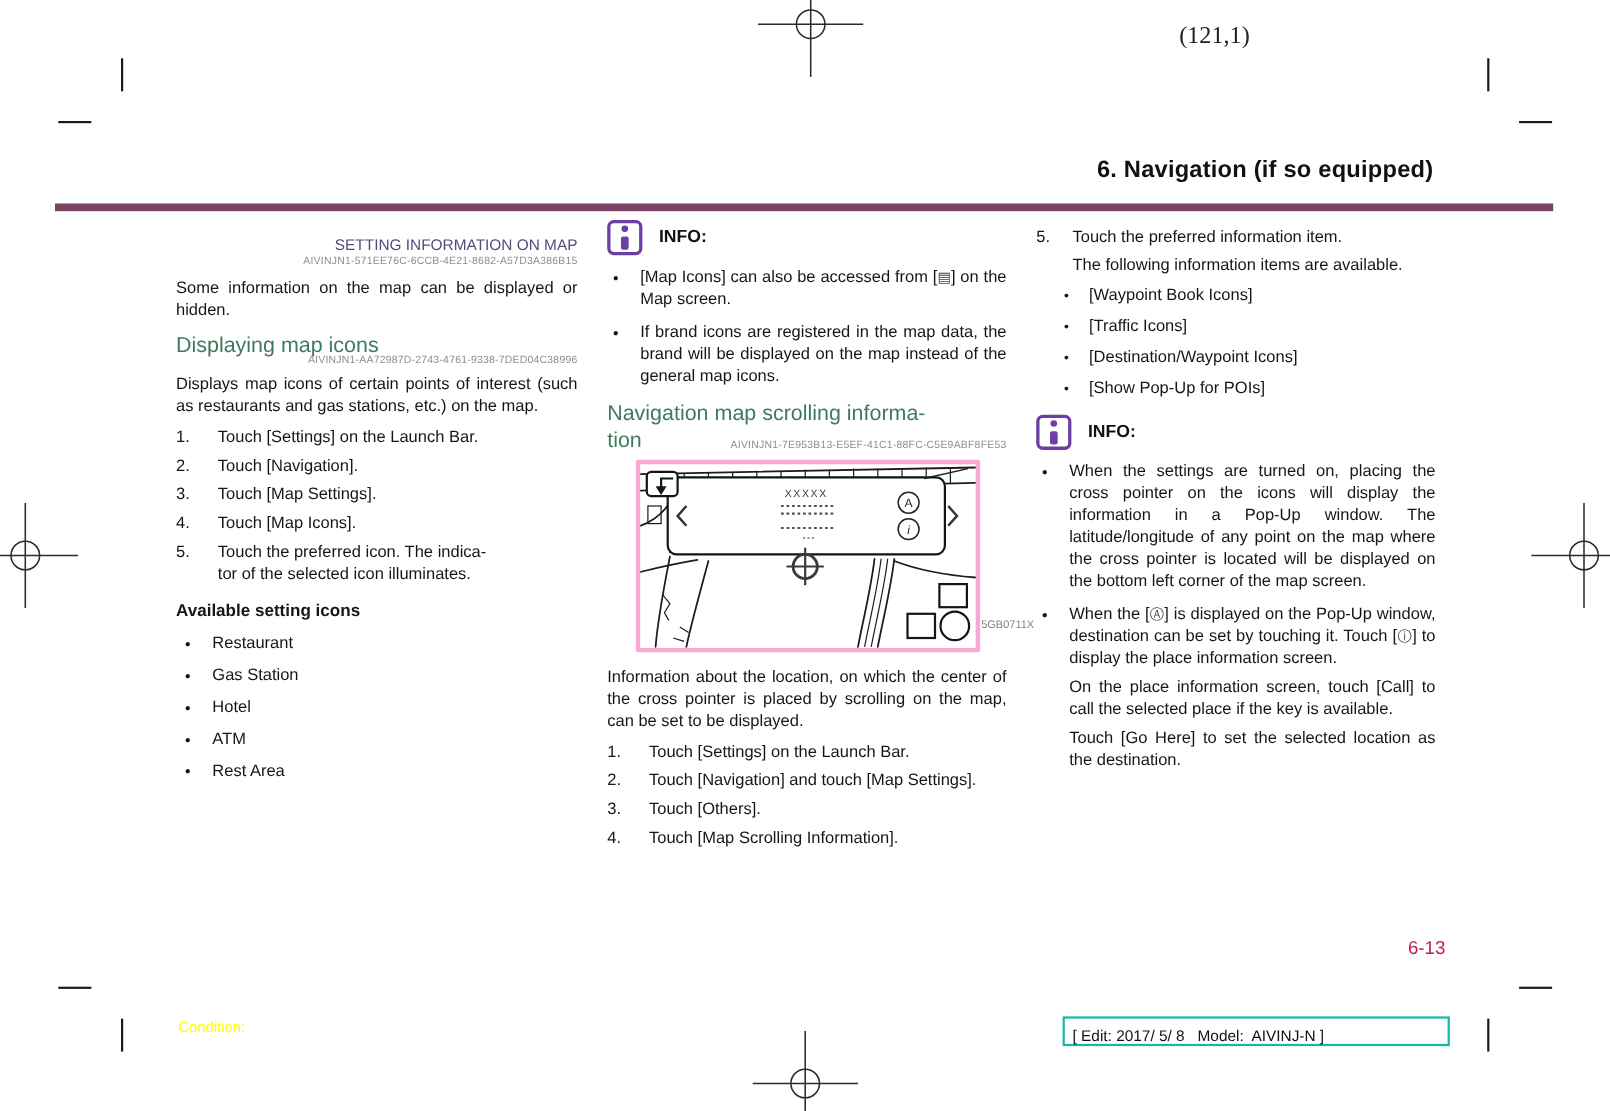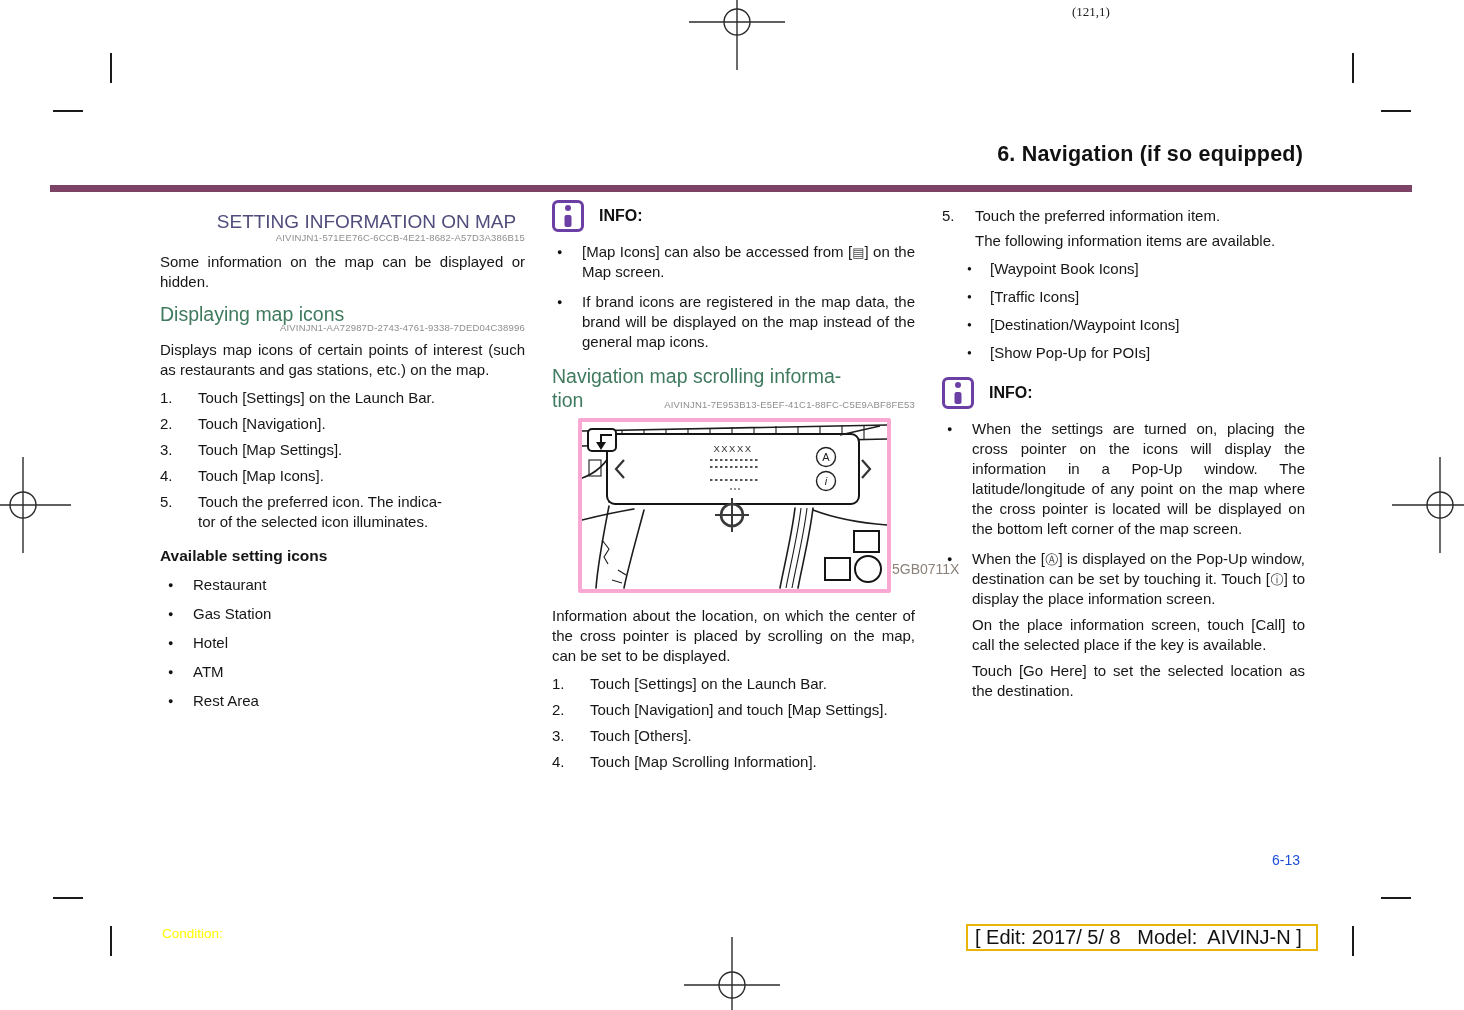--- a/index.html
+++ b/index.html
@@ -8,30 +8,30 @@
     overflow:hidden;
     font-family:"Liberation Sans","DejaVu Sans",sans-serif;
     color:#161616;
     -webkit-font-smoothing:antialiased;
   }
   
   .crop{position:absolute;background:#1a1a1a;}
   .regmark{position:absolute;}
   .regmark line{stroke:#2b2b2b;stroke-width:1.4;}
   .regmark circle{stroke:#2b2b2b;stroke-width:1.4;fill:none;}
-  .coord-label{position:absolute;left:1072px;top:4px;font-family:"Liberation Serif","DejaVu Serif",serif;font-size:13px;color:#222;}
+  .coord-label{position:absolute;left:1072px;top:19px;font-family:"Liberation Serif","DejaVu Serif",serif;font-size:22px;color:#222;}
   
   .page-header-title{position:absolute;top:142px;right:161px;font-size:21.5px;font-weight:bold;letter-spacing:.2px;color:#111;}
   .header-rule{position:absolute;left:50px;top:185px;width:1362px;height:7px;background:#7c4367;}
   
   .col{position:absolute;width:365px;font-size:15px;line-height:20px;text-align:justify;}
   .col-left{left:160px;top:210px;}
   .col-mid{left:552px;top:200px;width:363px;}
   .col-right{left:942px;top:206px;width:363px;}
-  .h1{font-size:19px;line-height:24px;color:#504d7c;text-align:center;margin-left:48px;}
+  .h1{font-size:14px;line-height:24px;color:#504d7c;text-align:right;margin-left:48px;}
   .h2{font-size:19.5px;line-height:24px;color:#3f7a5e;text-align:left;white-space:pre-line;}
   .code{font-size:9.5px;line-height:11px;color:#8e8e8e;text-align:right;letter-spacing:.2px;}
   .para{margin-top:9px;}
   .prewrap{white-space:pre-line;}
   .step{display:flex;margin-top:6px;}
   .step .sn{flex:0 0 38px;text-align:left;}
   .step .st{flex:1;text-align:justify;}
   .col-right .step .sn{flex:0 0 33px;}
   .subhead{font-weight:bold;font-size:15.5px;margin-top:14px;text-align:left;}
   
@@ -46,27 +46,27 @@
   
   .info-header{display:flex;align-items:center;gap:15px;text-align:left;}
   .info-label{font-weight:bold;font-size:16px;color:#111;}
   .info-icon{width:26px;height:26px;border:3px solid #6b3fa3;border-radius:6px;position:relative;display:inline-block;background:#fff;flex:none;}
   .info-icon::before{content:"";position:absolute;top:2px;left:50%;transform:translateX(-50%);width:6px;height:6px;border-radius:50%;background:#6b3fa3;}
   .info-icon::after{content:"";position:absolute;bottom:2px;left:50%;transform:translateX(-50%);width:7px;height:12px;border-radius:2px;background:#6b3fa3;}
   .inline-icon{font-size:13px;line-height:1;color:#444;}
   
   .figure-wrap{position:relative;width:305px;height:167px;margin:8px 0 0 26px;border:4px solid #f9a8d4;border-radius:2px;background:#fff;}
   .figure-wrap svg{display:block;width:100%;height:100%;}
-  .figure-caption{position:absolute;left:310px;bottom:10px;font-size:14px;color:#8b8178;white-space:nowrap;}
+  .figure-caption{position:absolute;left:310px;bottom:10px;font-size:10px;color:#8b8178;white-space:nowrap;}
   .mapline{stroke:#1c1c1c;stroke-width:1.6;fill:none;stroke-linecap:round;}
   .mapthin{stroke:#1c1c1c;stroke-width:1.1;fill:none;}
   
-  .page-number{position:absolute;top:852px;right:164px;font-size:14px;color:#1d4ed8;}
+  .page-number{position:absolute;top:852px;right:150px;font-size:17px;color:#be185d;}
   .condition{position:absolute;left:162px;top:926px;font-size:13.5px;color:#ffff00;}
-  .edit-box{position:absolute;left:966px;top:924px;width:352px;height:27px;border:2px solid #eab308;box-sizing:border-box;display:flex;align-items:flex-start;padding:0 7px;font-size:20px;color:#111;white-space:pre;}
+  .edit-box{position:absolute;left:966px;top:924px;width:352px;height:27px;border:2px solid #14b8a6;box-sizing:border-box;display:flex;align-items:flex-end;padding:0 7px;font-size:14px;color:#111;white-space:pre;}
 </style>
 </head>
 <body>
 
 <div class="crop" style="left:110px;top:53px;width:2px;height:30px;"></div>
 <div class="crop" style="left:53px;top:110px;width:30px;height:2px;"></div>
 <div class="crop" style="left:1352px;top:53px;width:2px;height:30px;"></div>
 <div class="crop" style="left:1381px;top:110px;width:30px;height:2px;"></div>
 <div class="crop" style="left:53px;top:897px;width:30px;height:2px;"></div>
 <div class="crop" style="left:110px;top:926px;width:2px;height:30px;"></div>

